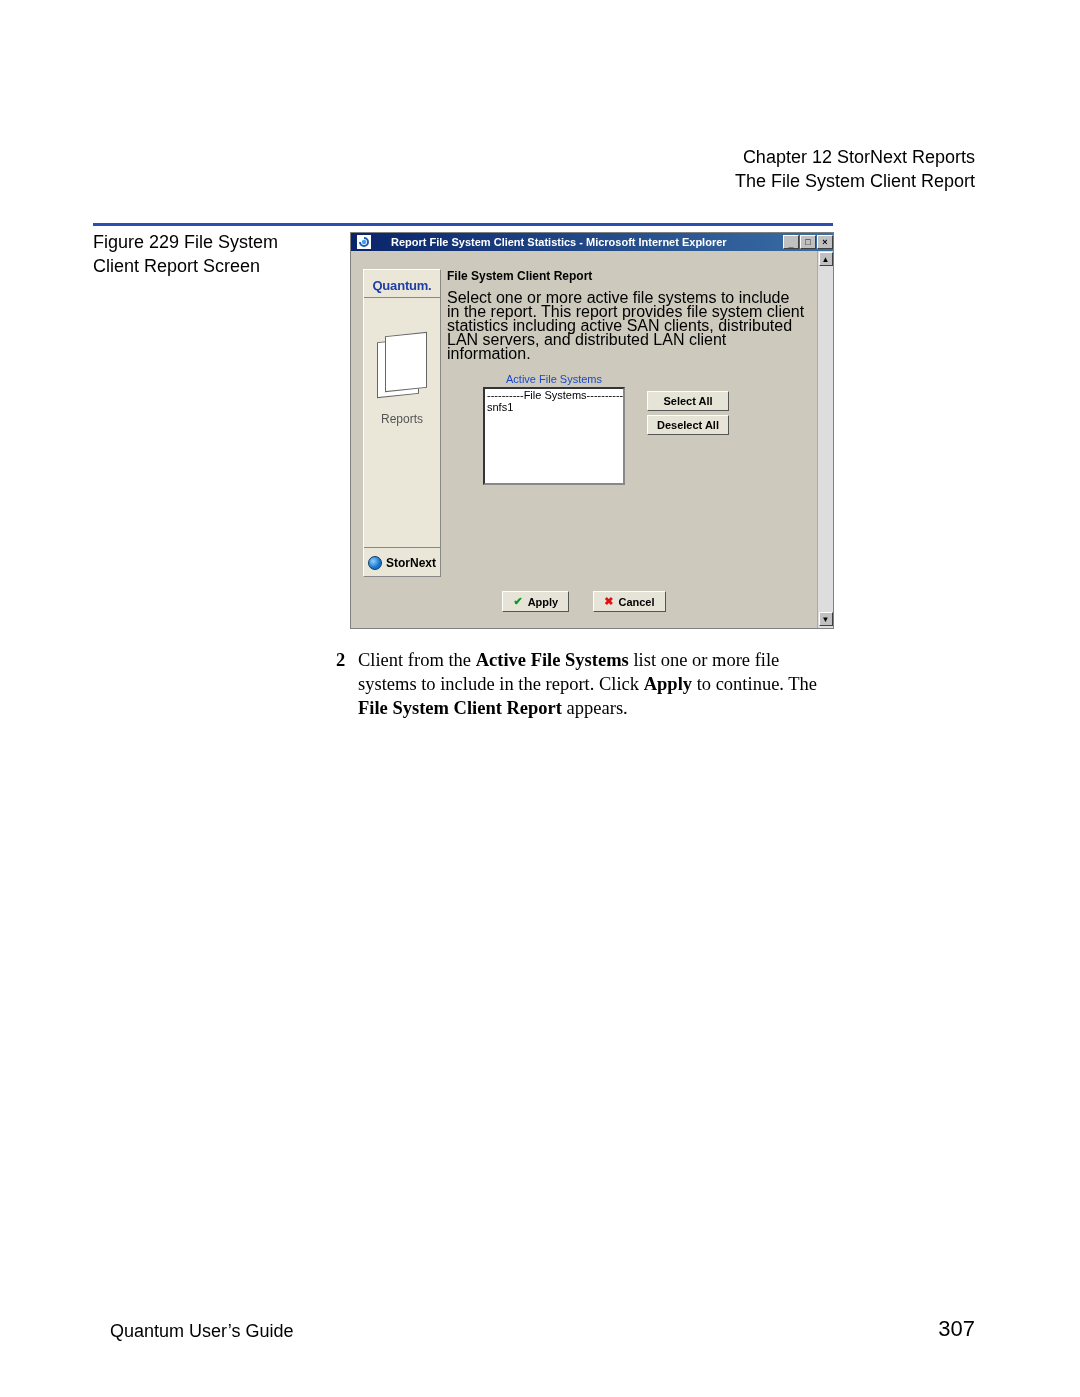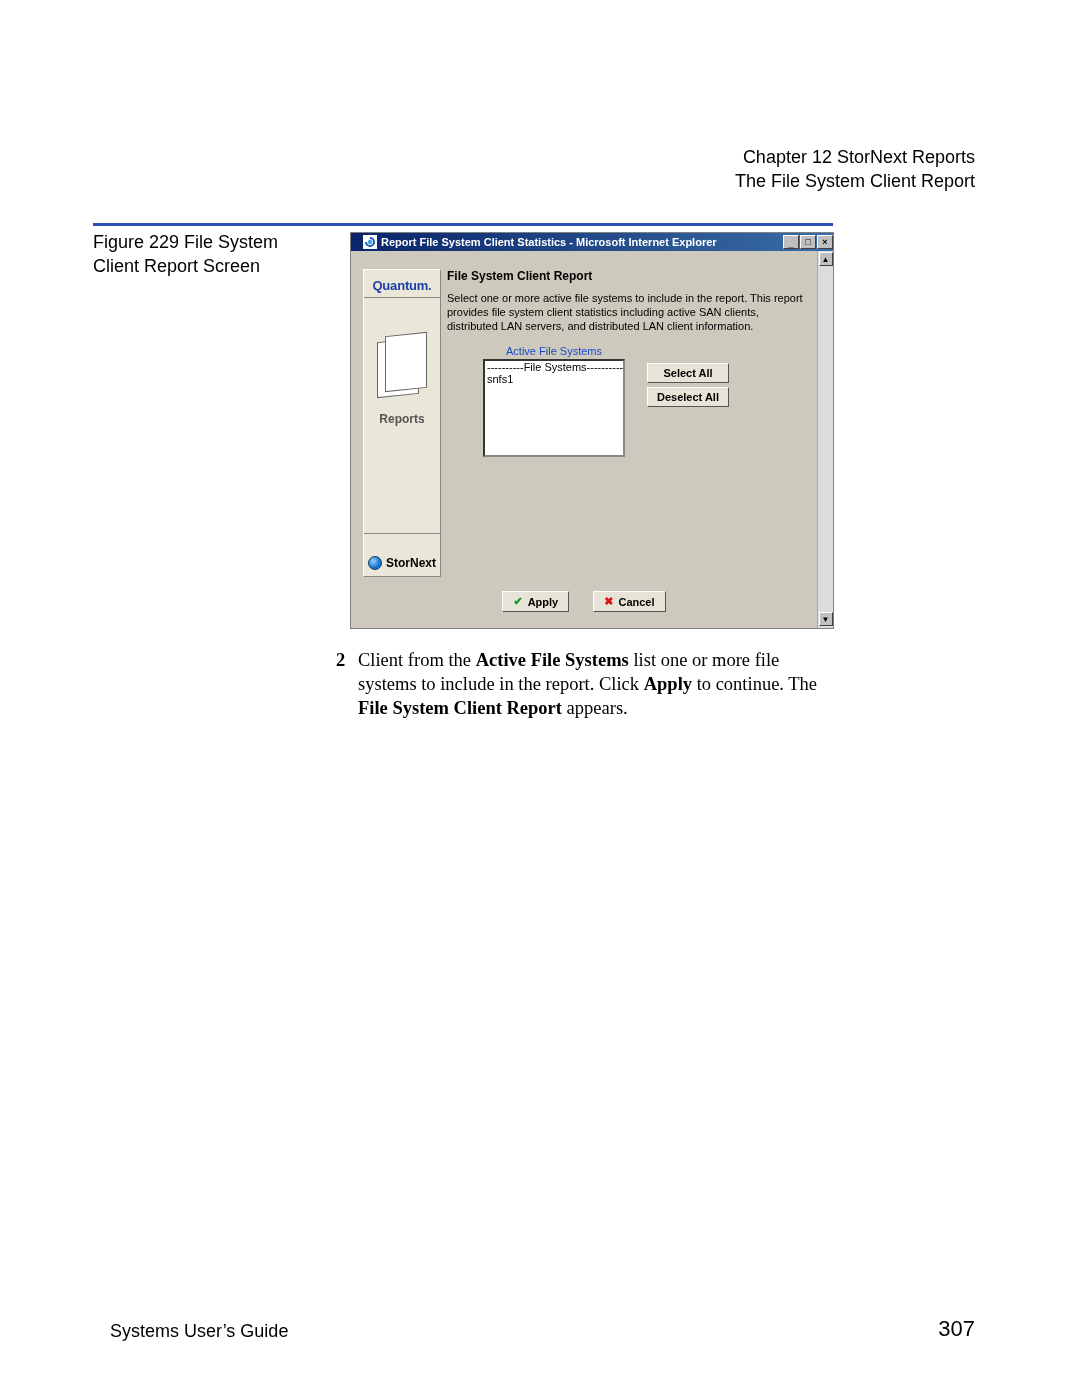--- a/index.html
+++ b/index.html
@@ -56,21 +56,22 @@
     font-size: 11px;
     color: #000;
   }
   .titlebar {
     display: flex;
     align-items: center;
     height: 18px;
     background: linear-gradient(to right, #0a246a, #3a6ea5);
     color: #fff;
     font-weight: bold;
-    padding-left: 12px;
+    padding-left: 6px;
+    gap: 16px;
   }
   .titlebar .app-icon {
     width: 14px; height: 14px;
     background: #fff;
     margin-right: 4px;
     display: inline-flex; align-items: center; justify-content: center;
   }
   .titlebar .app-icon svg { width: 12px; height: 12px; }
   .titlebar .title { flex: 1; font-size: 11px; white-space: nowrap; overflow: hidden; }
   .win-controls { display: flex; }
@@ -136,44 +137,44 @@
     position: absolute; top: 6px; left: 2px; width: 42px; height: 56px;
     background: #fff; border: 1px solid #666;
     transform: skewY(-6deg);
   }
   .reports-icon .page2 {
     position: absolute; top: 0px; left: 10px; width: 42px; height: 56px;
     background: #fff; border: 1px solid #666;
     transform: skewY(-6deg);
   }
   .reports-label {
-    font-weight: bold; color: #555; font-size: 12px; margin-top: 8px;
+    font-weight: normal; color: #555; font-size: 12px; margin-top: 8px;
   }
   .storNext {
     position: absolute; bottom: 6px; left: 0; right: 0;
     font-weight: bold; color: #000; font-size: 12px;
     display: flex; align-items: center; justify-content: center; gap: 4px;
     border-top: 1px solid #888;
-    padding-top: 22px;
+    padding-top: 8px;
   }
   .storNext .globe {
     width: 14px; height: 14px; border-radius: 50%;
     background: radial-gradient(circle at 35% 35%, #8fd0ff, #1573c9 60%);
     border: 1px solid #0a3a6a;
   }
   .main-panel {
     position: absolute;
     top: 12px; left: 90px; right: 6px; bottom: 45px;
   }
   .main-title {
     font-weight: bold; color: #000; font-size: 12px;
     margin-bottom: 8px;
   }
   .main-desc {
-    font-size: 11px; color: #000; line-height: 14px;
+    font-size: 16px; color: #000; line-height: 14px;
     margin-bottom: 12px;
   }
   .list-area {
     display: flex; align-items: flex-start; gap: 22px; margin-top: 4px;
   }
   .list-col { width: 142px; }
   .list-caption {
     color: #1a49c6; font-size: 11px; display: block; text-align: center; margin-bottom: 2px;
   }
   .listbox {
@@ -314,15 +315,15 @@
     </div>
   </div>
 
   <div class="body-text">
     <span class="num">2</span>
     <div class="para">
       <span>Client from the </span><b>Active File Systems</b><span> list one or more file systems to include in the report. Click </span><b>Apply</b><span> to continue. The </span><b>File System Client Report</b><span> appears.</span>
     </div>
   </div>
 
-  <div class="footer-left">Systems User’s Guide</div>
+  <div class="footer-left">Quantum User’s Guide</div>
   <div class="footer-right">307</div>
 </div>
 
 </body></html>

